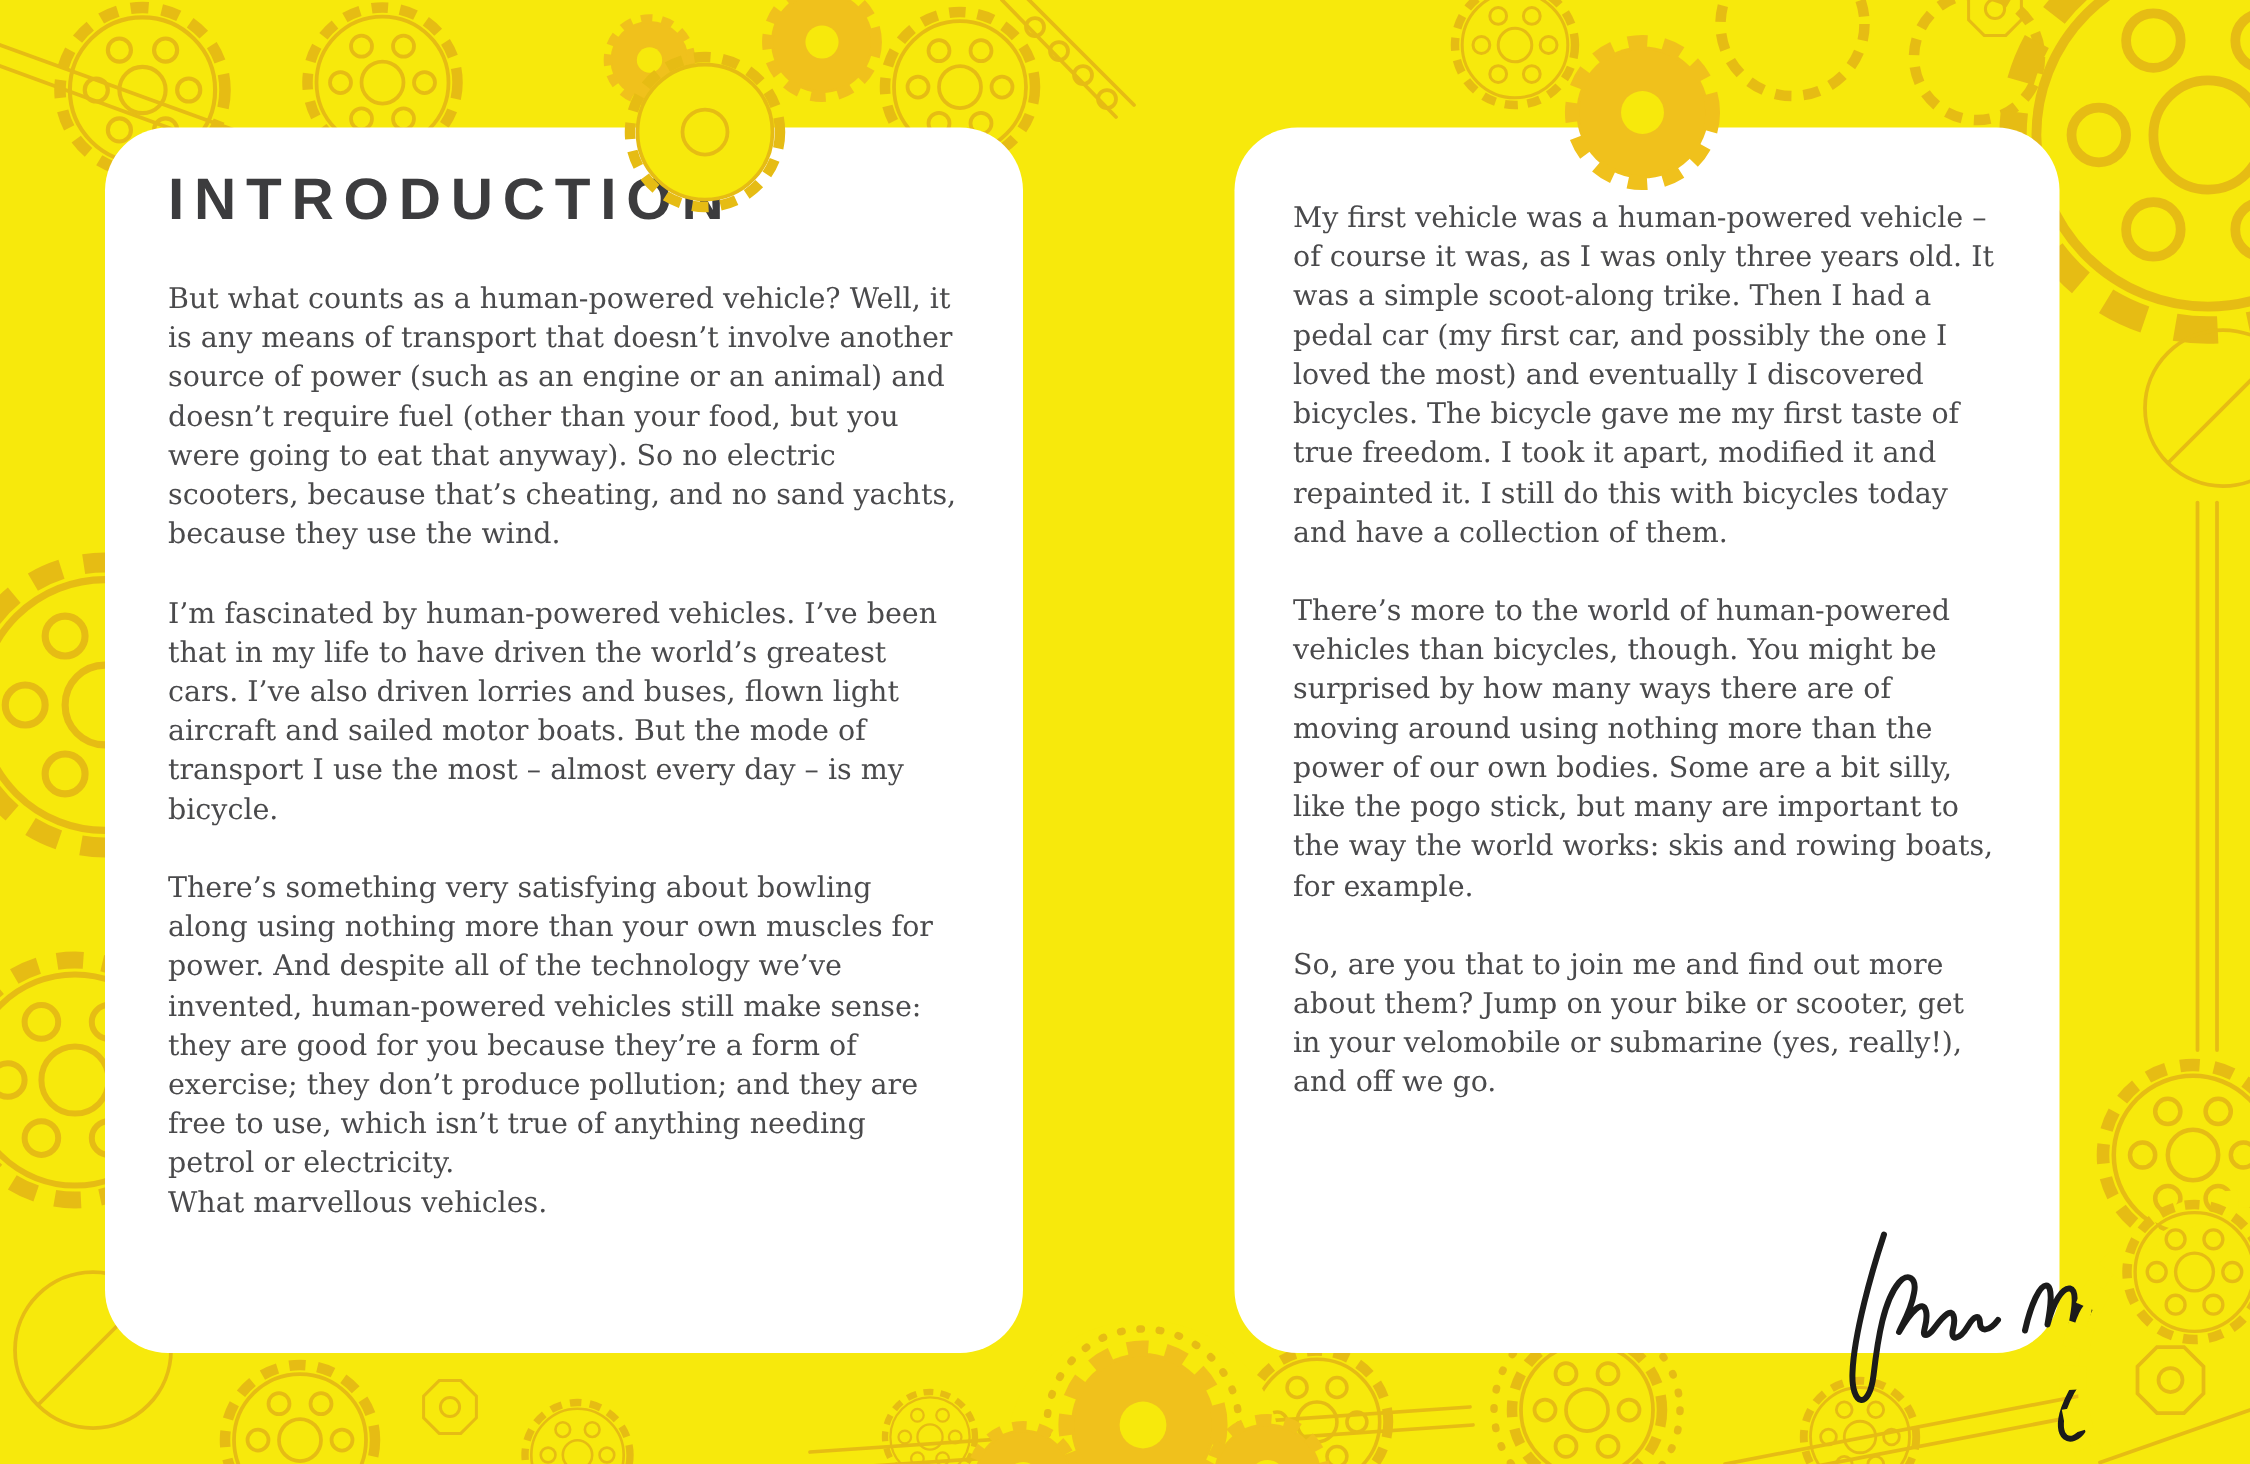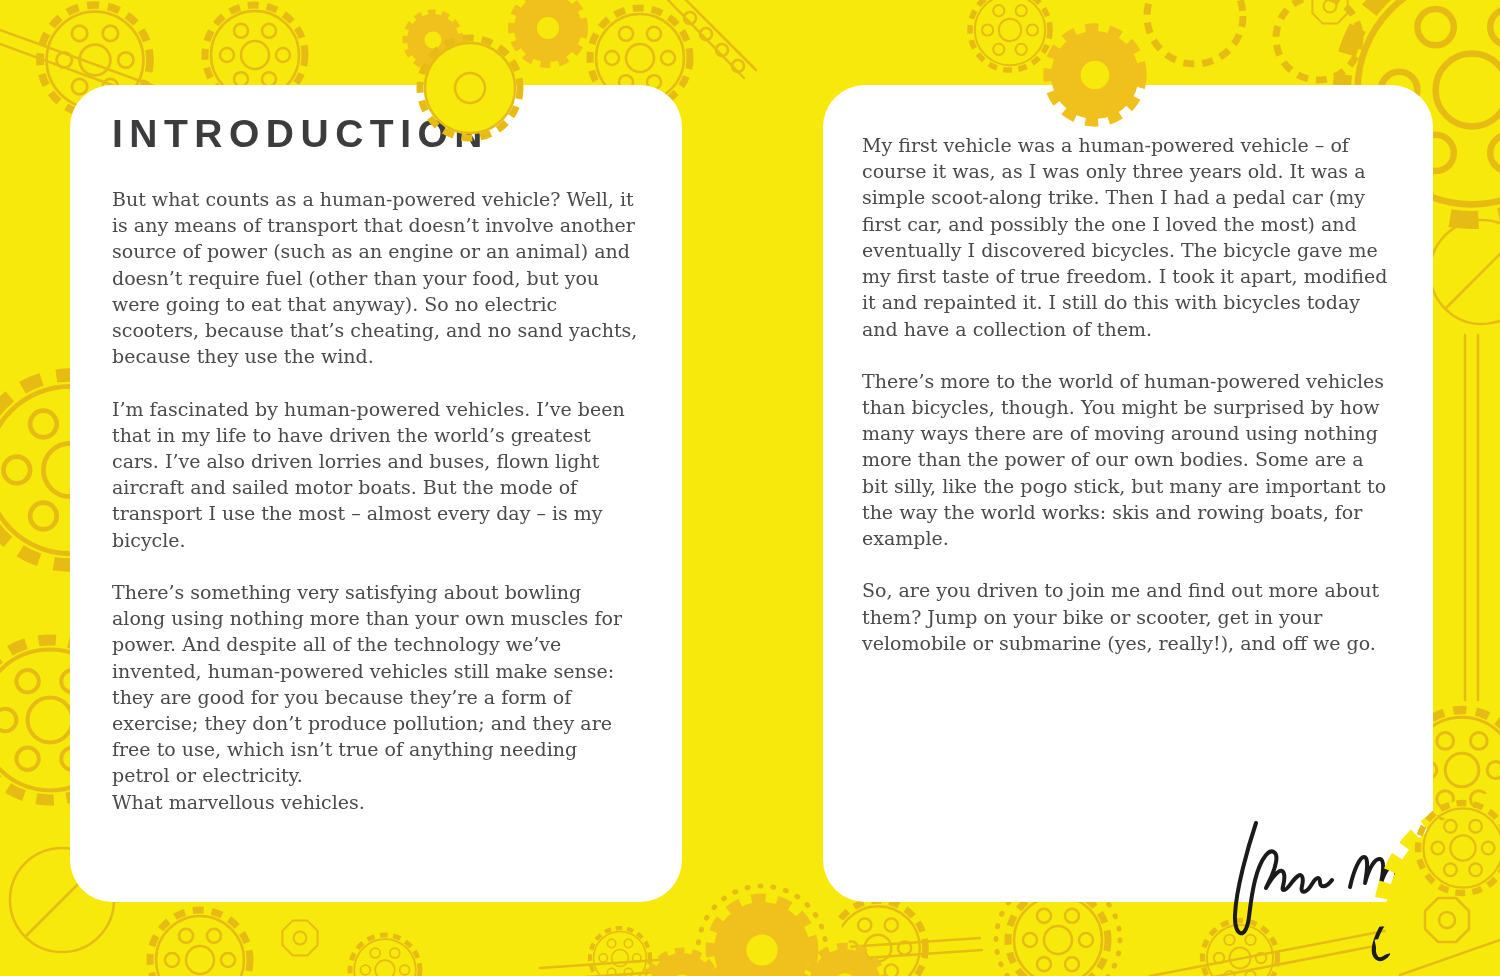--- a/index.html
+++ b/index.html
@@ -22,21 +22,21 @@
   .solidgear{fill:var(--gear-solid);stroke:var(--gear-solid);}
   .bgfill{fill:var(--background);stroke:none;}
   .chain{fill:none;stroke:var(--gear-outline);stroke-width:5px;stroke-dasharray:1 12;stroke-linecap:round;}
   .rod{stroke:var(--gear-outline);stroke-width:2.5px;stroke-linecap:round;}
   .sig{fill:none;stroke:var(--signature-ink);stroke-width:4px;stroke-linecap:round;stroke-linejoin:round;}
   .card{
     position:absolute;top:85px;height:817px;background:var(--card);
     border-radius:42px;z-index:1;overflow:visible;
   }
   .card.left{left:70px;width:612px;}
-  .card.right{left:823px;width:610px;}
+  .card.right{left:823px;width:550px;}
   .card-content{box-sizing:border-box;height:100%;}
   .card.left .card-content{padding:27px 42px 0 42px;}
   .card.right .card-content{padding:47px 40px 0 39px;}
   h1.intro{
     margin:0 0 30px 0;
     font-family:"Liberation Sans",sans-serif;
     font-weight:bold;
     font-size:39px;
     letter-spacing:6.5px;
     color:var(--heading-text);
@@ -147,21 +147,21 @@
       <p class="body-par">I’m fascinated by human-powered vehicles. I’ve been that in my life to have driven the world’s greatest cars. I’ve also driven lorries and buses, flown light aircraft and sailed motor boats. But the mode of transport I use the most – almost every day – is my bicycle.</p>
       <p class="body-par">There’s something very satisfying about bowling along using nothing more than your own muscles for power. And despite all of the technology we’ve invented, human-powered vehicles still make sense: they are good for you because they’re a form of exercise; they don’t produce pollution; and they are free to use, which isn’t true of anything needing petrol or electricity.
 What marvellous vehicles.</p>
     </div>
   </div>
 
   <div class="card right">
     <div class="card-content">
       <p class="body-par">My first vehicle was a human-powered vehicle – of course it was, as I was only three years old. It was a simple scoot-along trike. Then I had a pedal car (my first car, and possibly the one I loved the most) and eventually I discovered bicycles. The bicycle gave me my first taste of true freedom. I took it apart, modified it and repainted it. I still do this with bicycles today and have a collection of them.</p>
       <p class="body-par">There’s more to the world of human-powered vehicles than bicycles, though. You might be surprised by how many ways there are of moving around using nothing more than the power of our own bodies. Some are a bit silly, like the pogo stick, but many are important to the way the world works: skis and rowing boats, for example.</p>
-      <p class="body-par">So, are you driven to join me and find out more about them? Jump on your bike or scooter, get in your velomobile or submarine (yes, really!), and off we go.</p>
+      <p class="body-par">So, are you that to join me and find out more about them? Jump on your bike or scooter, get in your velomobile or submarine (yes, really!), and off we go.</p>
     </div>
 
     <div class="signature-wrap">
       <svg viewBox="0 0 220 160" width="220" height="160" role="img" aria-label="James May">
         <path class="sig" d="M38,8 C30,32 18,74 17,100 C16,122 28,126 31,102 C34,76 38,52 48,40 C54,33 60,37 58,47 C56,59 50,68 48,73 C56,59 64,51 66,59 C68,67 62,75 66,75 C70,75 74,65 80,61 C84,58 86,63 84,71 C82,79 88,79 94,69 C98,62 102,61 102,67 C102,73 108,73 114,65"></path>
         <path class="sig" d="M132,72 C136,54 142,42 146,42 C151,42 149,57 147,68 C151,53 157,43 162,44 C167,45 165,58 163,68 C167,55 173,48 177,51 C181,55 177,65 175,71"></path>
         <path class="sig" d="M175,71 C179,63 187,57 191,61 C195,65 191,78 188,89 C184,105 179,126 171,138 C163,150 151,144 158,124 C163,110 175,93 189,83"></path>
       </svg>
     </div>
   </div>

